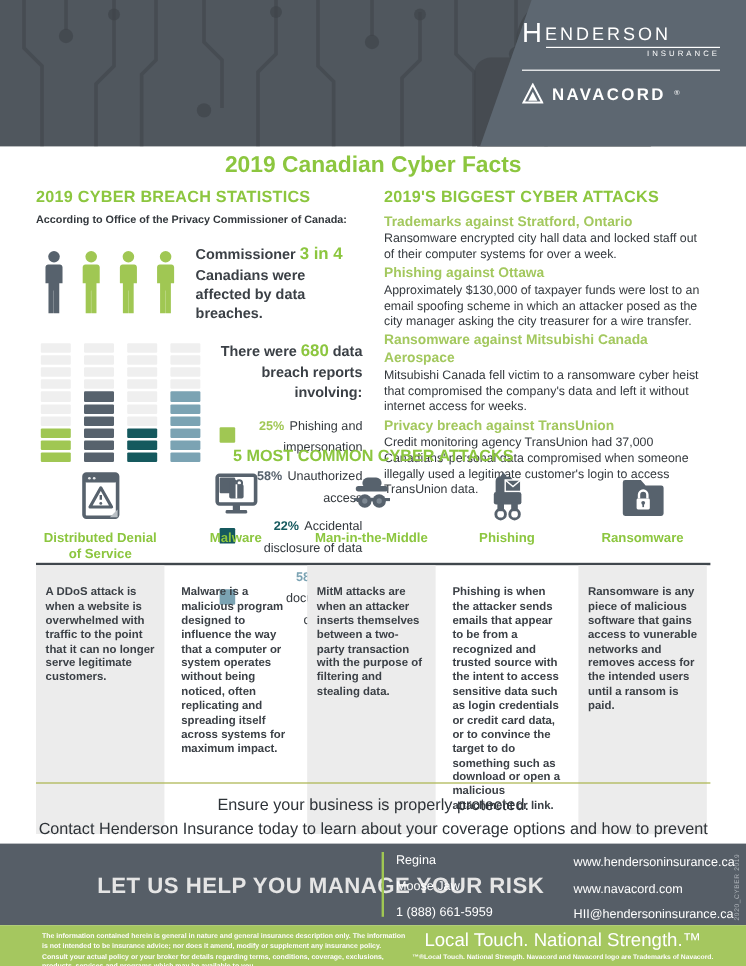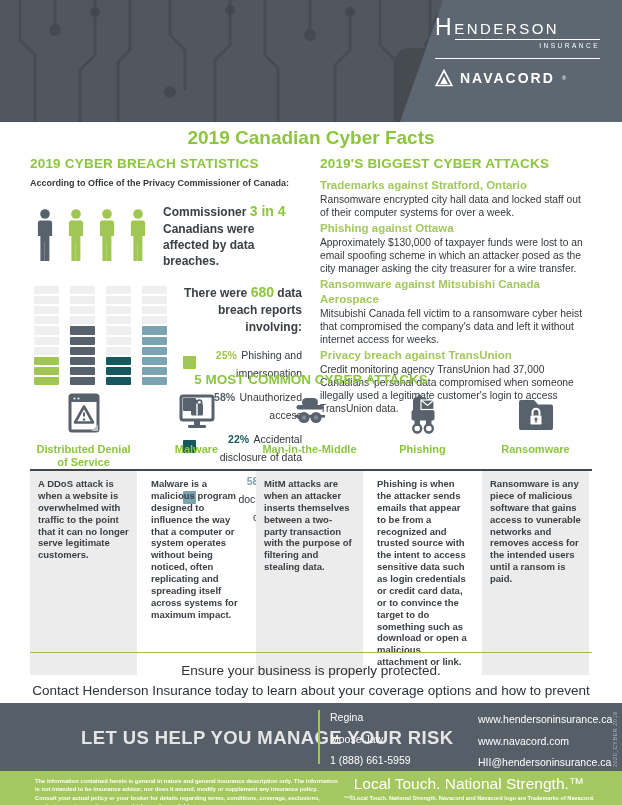--- a/index.html
+++ b/index.html
@@ -56,21 +56,21 @@
   .attack-item-title { font-size:11.5px; font-weight:bold; color:#a3c85e; line-height:1.3; }
   .attack-item-body { font-size:10.3px; color:#33383d; line-height:1.27; margin-bottom:2px; }
   
   .common-heading { position:absolute; top:372px; left:0; width:622px; text-align:center; font-size:13.5px; font-weight:bold; color:#8cc63f; }
   .icons-row { position:absolute; top:390px; left:30px; width:562px; display:flex; gap:6px; }
   .icon-cell { width:107px; display:flex; flex-direction:column; align-items:center; }
   .icon-cell svg { display:block; }
   .icon-label { margin-top:7px; font-size:11px; font-weight:bold; color:#8cc63f; text-align:center; line-height:1.15; }
   .cols-rule { position:absolute; top:469px; left:30px; width:562px; border-top:2px solid #40474d; }
   .cols { position:absolute; top:471px; left:30px; width:562px; display:flex; gap:6px; }
-  .col { width:107px; min-height:162px; padding:7px 8px; font-size:9.5px; font-weight:bold; line-height:1.25; color:#3b4046; }
+  .col { width:107px; min-height:162px; padding:17px 8px; font-size:9.5px; font-weight:bold; line-height:1.25; color:#3b4046; }
   .col.shaded { background:#ececec; }
   
   .cta { position:absolute; top:652px; left:30px; width:562px; border-top:1.5px solid #a9b44b; border-bottom:1.5px solid #a9b44b; padding:8px 0 9px 0; text-align:center; }
   .cta .l1, .cta .l2 { font-size:13.5px; color:#2e3338; line-height:1.5; }
   
   .footer-dark { position:absolute; top:703px; left:0; width:622px; height:68px; background:#565e67; color:#fff; }
   .f-headline { position:absolute; left:38px; top:24px; font-size:18.5px; font-weight:bold; letter-spacing:0.4px; color:#e5e5e5;margin-left:43px; }
   .f-divider { position:absolute; left:318px; top:7px; width:2px; height:54px; background:#a0c753; }
   .f-contact { position:absolute; left:330px; top:8px; font-size:10.5px; line-height:1.2; }
   .f-contact div { margin-bottom:9px; }

